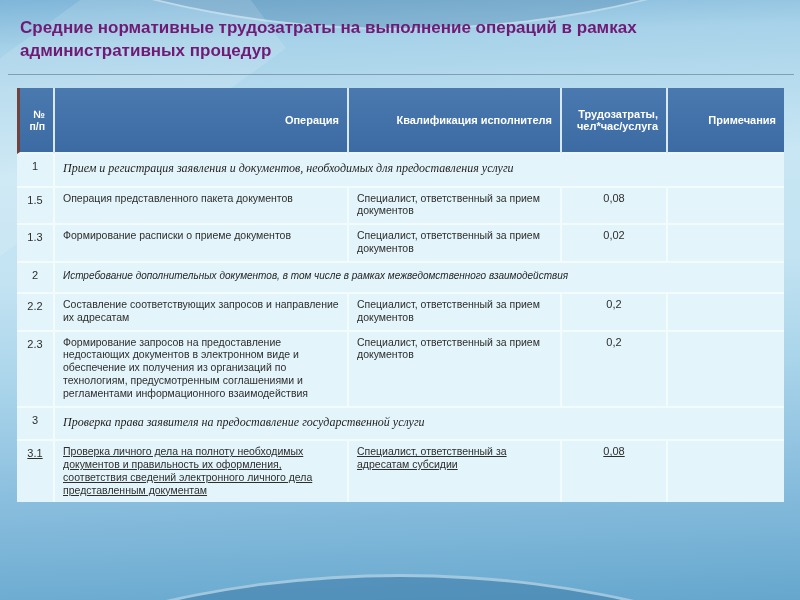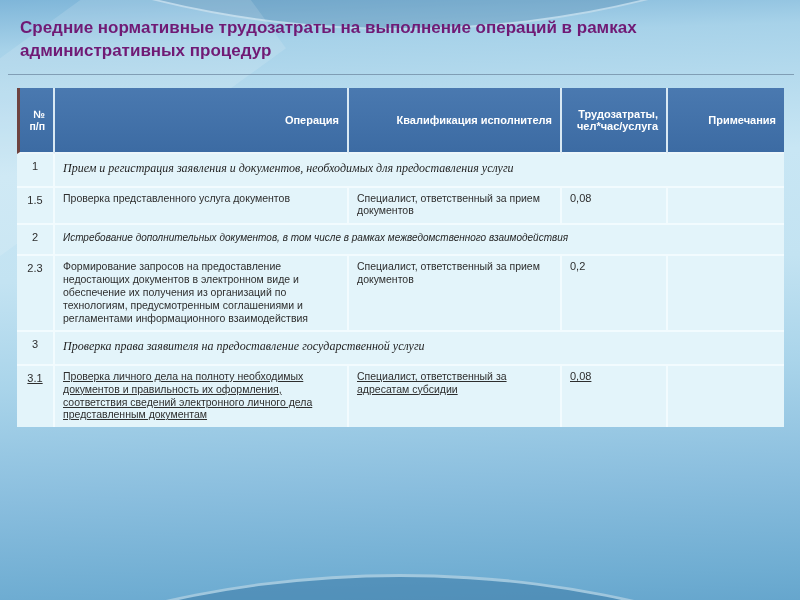--- a/index.html
+++ b/index.html
@@ -48,21 +48,21 @@
     border-right:2px solid #f2fbfe;border-bottom:2px solid #f2fbfe;
   }
   .costs td:last-child{border-right:0;}
   .costs tbody tr:last-child td{border-bottom:0;text-decoration:underline;}
   .costs td.num{text-align:center;font-size:11px;padding-top:6px;}
   .costs td.section-cell{
     font-style:italic;color:#1f1f1f;padding-top:7px;padding-bottom:10px;
   }
   .costs td.section-cell.serif{font-family:"Liberation Serif",serif;font-size:12px;margin-left:12px;}
   .costs td.section-cell.sans{font-family:"Liberation Sans",sans-serif;font-size:10px;}
-  .costs td.cost{font-size:11px;}
+  .costs td.cost{font-size:11px;text-align:center;}
 </style>
 </head>
 <body>
 
 <div class="arc-top"></div>
 <div class="diag-left"></div>
 <div class="arc-bottom"></div>
 
 <h1 class="slide-title">Средние нормативные трудозатраты на выполнение операций в рамках административных процедур</h1>
 <div class="title-rule"></div>
@@ -84,28 +84,42 @@
         <th>Примечания</th>
       </tr>
   </thead>
   <tbody id="table-body">
       <tr>
         <td class="num">1</td>
         <td colspan="4" class="section-cell serif">Прием и регистрация заявления и документов, необходимых для предоставления услуги</td>
       </tr>
       <tr>
         <td class="num">1.5</td>
-        <td class="op">Проверка представленного услуга документов</td>
+        <td class="op">Операция представленного пакета документов</td>
         <td class="qual">Специалист, ответственный за прием документов</td>
         <td class="cost">0,08</td>
         <td class="note"></td>
       </tr>
       <tr>
+        <td class="num">1.3</td>
+        <td class="op">Формирование расписки о приеме документов</td>
+        <td class="qual">Специалист, ответственный за прием документов</td>
+        <td class="cost">0,02</td>
+        <td class="note"></td>
+      </tr>
+      <tr>
         <td class="num">2</td>
         <td colspan="4" class="section-cell sans">Истребование дополнительных документов, в том числе в рамках межведомственного взаимодействия</td>
+      </tr>
+      <tr>
+        <td class="num">2.2</td>
+        <td class="op">Составление соответствующих запросов и направление их адресатам</td>
+        <td class="qual">Специалист, ответственный за прием документов</td>
+        <td class="cost">0,2</td>
+        <td class="note"></td>
       </tr>
       <tr>
         <td class="num">2.3</td>
         <td class="op">Формирование запросов на предоставление недостающих документов в электронном виде и обеспечение их получения из организаций по технологиям, предусмотренным соглашениями и регламентами информационного взаимодействия</td>
         <td class="qual">Специалист, ответственный за прием документов</td>
         <td class="cost">0,2</td>
         <td class="note"></td>
       </tr>
       <tr>
         <td class="num">3</td>

